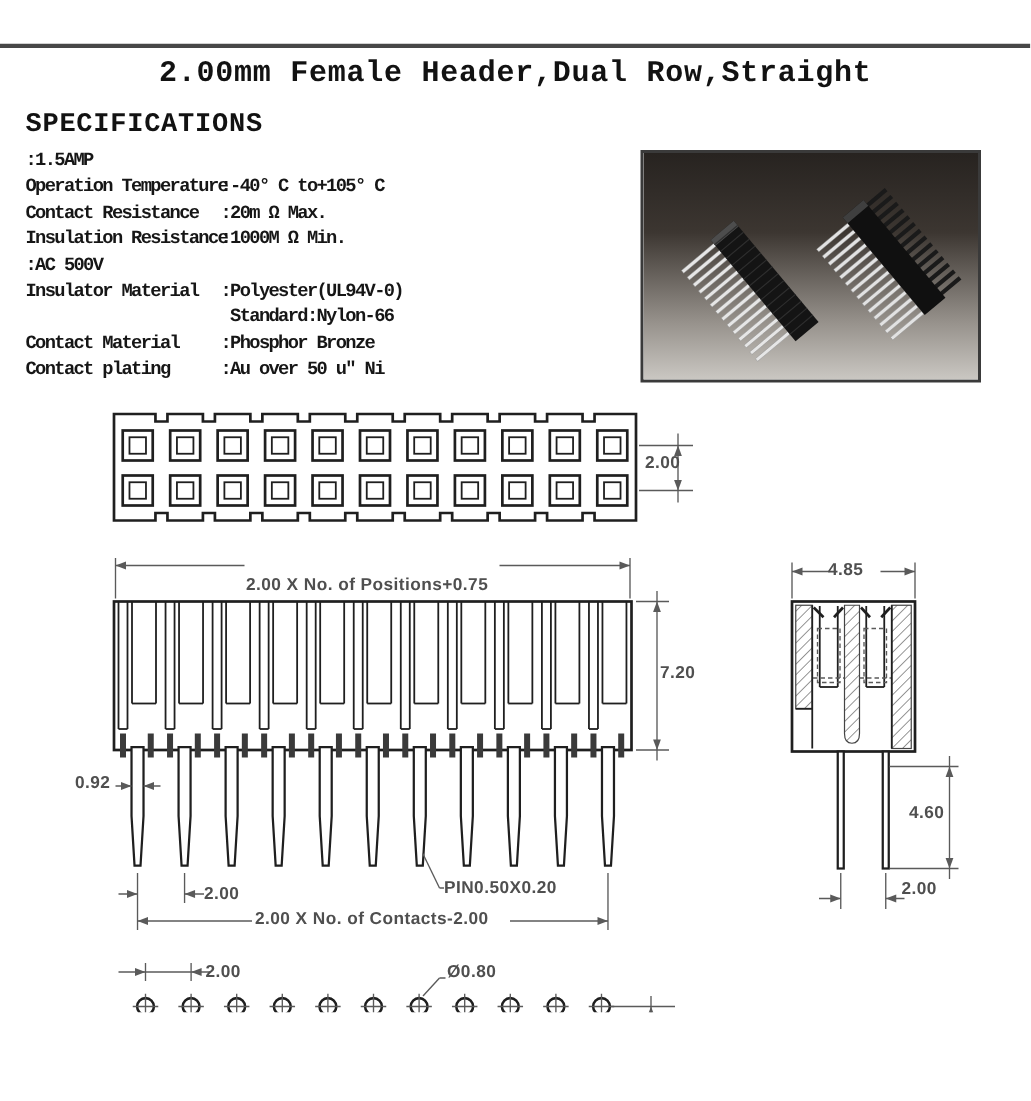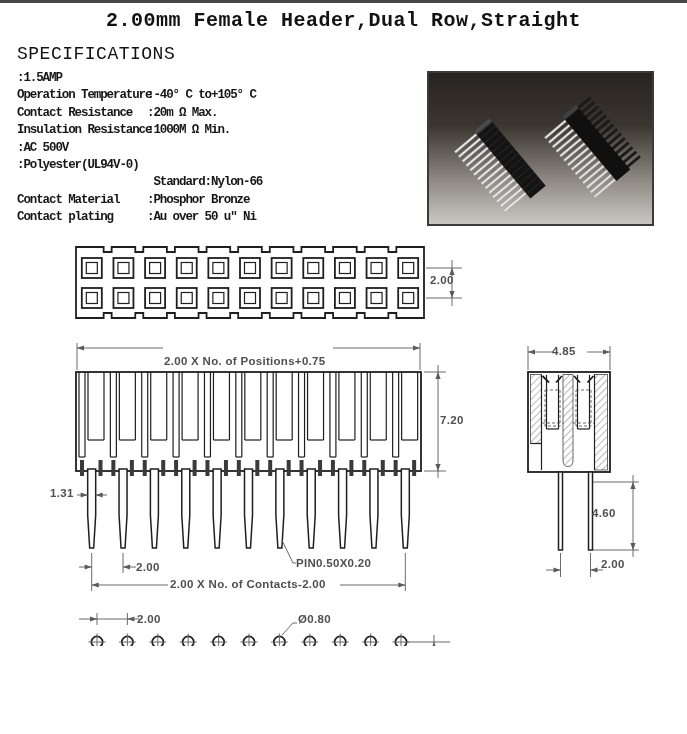--- a/index.html
+++ b/index.html
@@ -1,22 +1,22 @@
 <!DOCTYPE html>
 <html><head>
 <meta charset="utf-8">
 <style>
   html,body{margin:0;padding:0;background:#fff;}
   #page{position:relative;width:687px;height:646px;background:#ffffff;overflow:hidden;
-        font-family:"Liberation Mono",monospace;}
+        font-family:"Liberation Mono",monospace;margin-top:29px;}
   .rule-top{position:absolute;left:0;top:0;width:100%;height:3px;background:#474747;}
   .rule-bottom{position:absolute;left:0;top:725px;width:100%;height:2px;background:#9d9d9d;}
   #title{position:absolute;top:9px;left:0;width:100%;text-align:center;
          font-size:20px;font-weight:bold;color:#121212;letter-spacing:0.5px;white-space:nowrap;}
-  #spec-head{position:absolute;left:17px;top:44px;font-size:18px;font-weight:normal;
+  #spec-head{position:absolute;left:17px;top:44px;font-size:18px;font-weight:bold;
          letter-spacing:0.5px;color:#121212;}
   #specs{position:absolute;left:17px;top:70px;font-size:12.5px;font-weight:bold;
          letter-spacing:-1.1px;color:#161616;}
   .spec-row{display:flex;height:17.4px;line-height:17.4px;}
   .spec-label{width:130px;flex:none;white-space:pre;}
   .spec-value{white-space:pre;}
   #photo{position:absolute;left:427px;top:71px;width:227px;height:155px;
          border:2px solid #3a3a3a;box-sizing:border-box;}
   #photo svg{display:block;width:100%;height:100%;}
   svg.draw{position:absolute;overflow:visible;}
@@ -56,20 +56,21 @@
       <span class="spec-value">:20m Ω Max.</span>
     </div>
     <div class="spec-row">
       <span class="spec-label">Insulation Resistance</span>
       <span class="spec-value">:1000M Ω Min.</span>
     </div>
     <div class="spec-row">
       <span class="spec-value">:AC 500V</span>
     </div>
     <div class="spec-row">
+      <span class="spec-label">Insulator Material</span>
       <span class="spec-value">:Polyester(UL94V-0)</span>
     </div>
     <div class="spec-row">
       <span class="spec-label"></span>
       <span class="spec-value"> Standard:Nylon-66</span>
     </div>
     <div class="spec-row">
       <span class="spec-label">Contact Material</span>
       <span class="spec-value">:Phosphor Bronze</span>
     </div>
@@ -465,26 +466,26 @@
       <line x1="347" y1="39" x2="390" y2="39" class="t"></line>
       <line x1="347" y1="69" x2="390" y2="69" class="t"></line>
       <line x1="374" y1="32" x2="374" y2="76" class="t"></line>
       <polygon points="374,39 371.4,46 376.6,46" class="ar"></polygon>
       <polygon points="374,69 371.4,62 376.6,62" class="ar"></polygon>
     </svg>
 
   <span class="dim" style="left:430px;top:274px">2.00</span>
   <span class="dim bg" style="left:162px;top:355px">2.00 X No. of Positions+0.75</span>
   <span class="dim" style="left:440px;top:414px">7.20</span>
-  <span class="dim" style="left:50px;top:487px">1.31</span>
+  <span class="dim" style="left:50px;top:487px">0.92</span>
   <span class="dim" style="left:136px;top:561px">2.00</span>
   <span class="dim" style="left:296px;top:557px">PIN0.50X0.20</span>
   <span class="dim bg" style="left:168px;top:578px">2.00 X No. of Contacts-2.00</span>
   <span class="dim" style="left:552px;top:345px">4.85</span>
-  <span class="dim" style="left:592px;top:507px">4.60</span>
+  <span class="dim" style="left:606px;top:507px">4.60</span>
   <span class="dim" style="left:601px;top:558px">2.00</span>
   <span class="dim" style="left:137px;top:613px">2.00</span>
   <span class="dim" style="left:298px;top:613px">Ø0.80</span>
   <span class="dim" style="left:430px;top:645px">2.00</span>
 
   <div id="pcb-title">PCB LAYOUT</div>
 
   <div class="rule-bottom"></div>
 </div>
 

